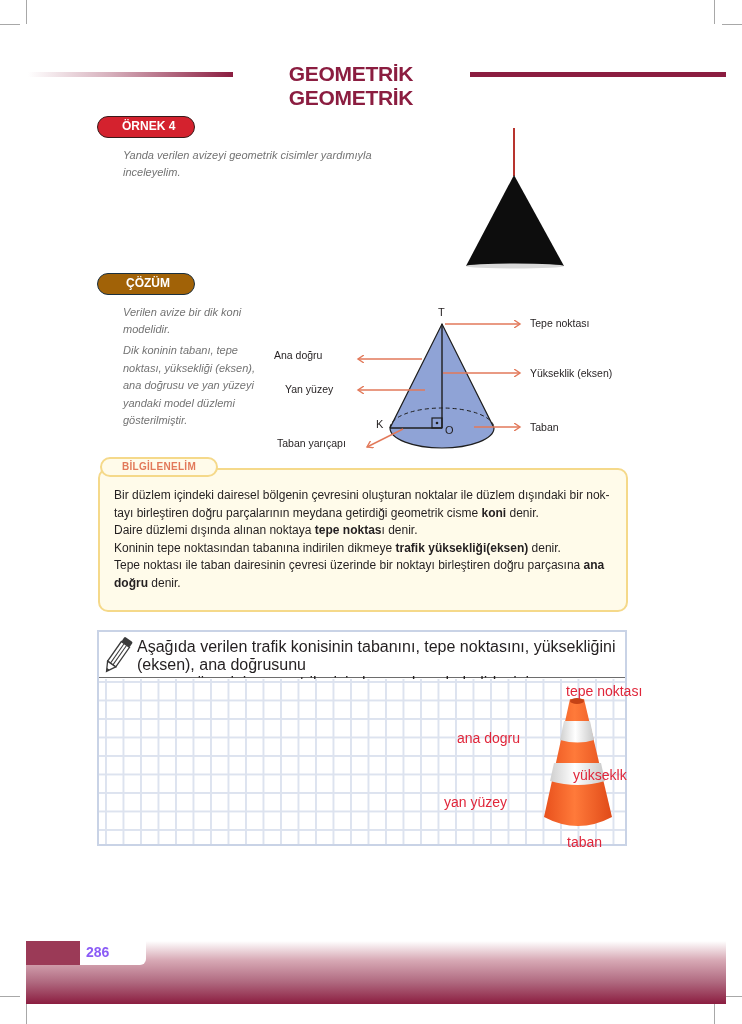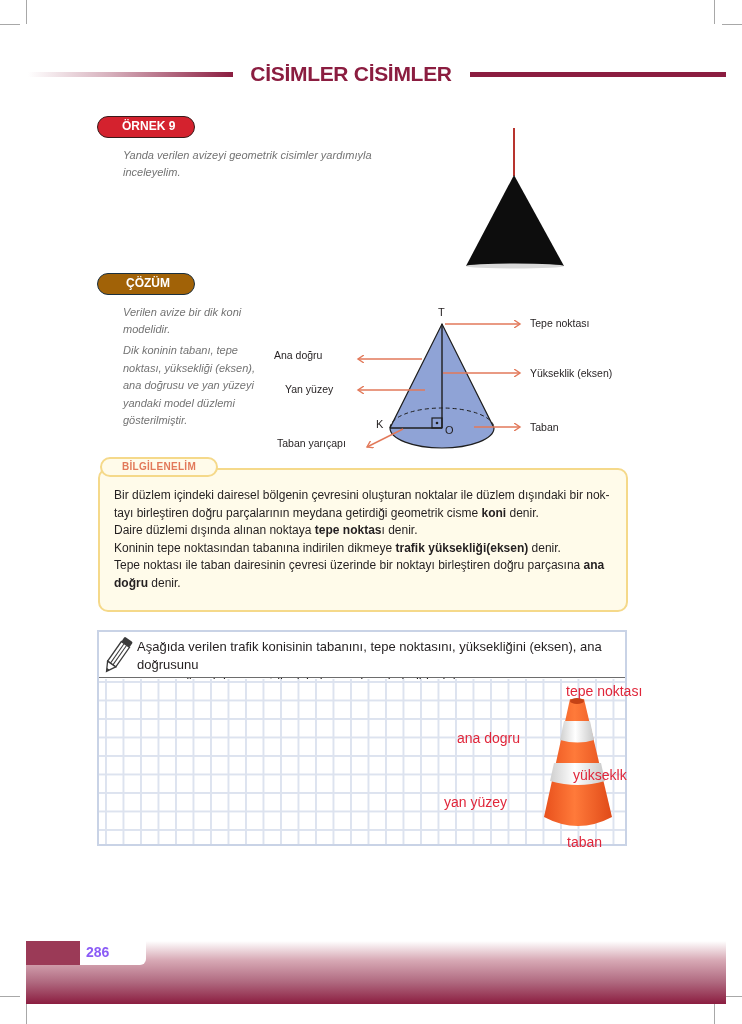--- a/index.html
+++ b/index.html
@@ -36,21 +36,21 @@
   .info-tab { position: absolute; left: 100px; top: 457px; width: 118px; height: 20px;
     background: #fffbea; border: 2px solid #f5d98a; border-radius: 10px;
     font-weight: bold; font-size: 10px; color: #e2795a; text-align: center; line-height: 16px; letter-spacing: 0.3px; }
   .info-text { position: absolute; left: 114px; top: 487px; width: 500px; font-size: 12px; line-height: 17.6px; color: #231f20; }
   .info-text b { font-weight: bold; }
 
   
   .act-box { position: absolute; left: 97px; top: 630px; width: 530px; height: 216px;
     border: 2px solid #c9d3e6; background: #ffffff; }
   .act-head { position: absolute; left: 0; top: 0; width: 526px; height: 46px; background: #fff; border-bottom: 1.5px solid #6d6d6d; }
-  .act-text { position: absolute; left: 38px; top: 6px; width: 485px; font-size: 13px; line-height: 18px; color: #231f20; }
+  .act-text { position: absolute; left: 38px; top: 6px; width: 485px; font-size: 16px; line-height: 18px; color: #231f20; }
   .pencil { position: absolute; left: 3px; top: 2px; width: 32px; height: 42px; }
   .grid { position: absolute; left: 0; top: 47px; width: 526px; height: 165px;
     background-color: #ffffff;
     background-image:
       linear-gradient(to right, #dde3ef 1.5px, transparent 1.5px),
       linear-gradient(to bottom, #dde3ef 1.5px, transparent 1.5px);
     background-size: 17.5px 18.5px; background-position: 6px 2px; }
   .red-lbl { position: absolute; font-size: 14px; color: #e0263a; white-space: nowrap; }
   .tcone { position: absolute; left: 540px; top: 695px; width: 76px; height: 135px; }
 
@@ -67,24 +67,24 @@
 <div class="crop" style="left:26px;top:0;width:1px;height:24px;"></div>
 <div class="crop" style="left:0;top:24px;width:20px;height:1px;"></div>
 <div class="crop" style="left:714px;top:0;width:1px;height:24px;"></div>
 <div class="crop" style="left:722px;top:24px;width:20px;height:1px;"></div>
 <div class="crop" style="left:0;top:996px;width:20px;height:1px;"></div>
 <div class="crop" style="left:26px;top:1004px;width:1px;height:20px;"></div>
 <div class="crop" style="left:722px;top:996px;width:20px;height:1px;"></div>
 <div class="crop" style="left:714px;top:1004px;width:1px;height:20px;"></div>
 
 <div class="hdr-line-left"></div>
-<div class="hdr-title">CİSİMLER CİSİMLER</div>
+<div class="hdr-title">GEOMETRİK GEOMETRİK</div>
 <div class="hdr-line-right"></div>
 
-<div class="pill pill-red">ÖRNEK 9</div>
+<div class="pill pill-red">ÖRNEK 4</div>
 <div class="p" style="left:123px;top:147px;width:300px;">
   <div>Yanda verilen avizeyi geometrik cisimler yardımıyla</div>
   <div>inceleyelim.</div>
 </div>
 
 <svg class="lamp" viewBox="0 0 108 145">
   <line x1="52" y1="0" x2="52" y2="48" stroke="#b8342e" stroke-width="2"></line>
   <polygon points="52,47 4,138 102,138" fill="#0d0d0d"></polygon>
   <ellipse cx="53" cy="138" rx="49" ry="2.5" fill="#d9d9d9"></ellipse>
 </svg>

